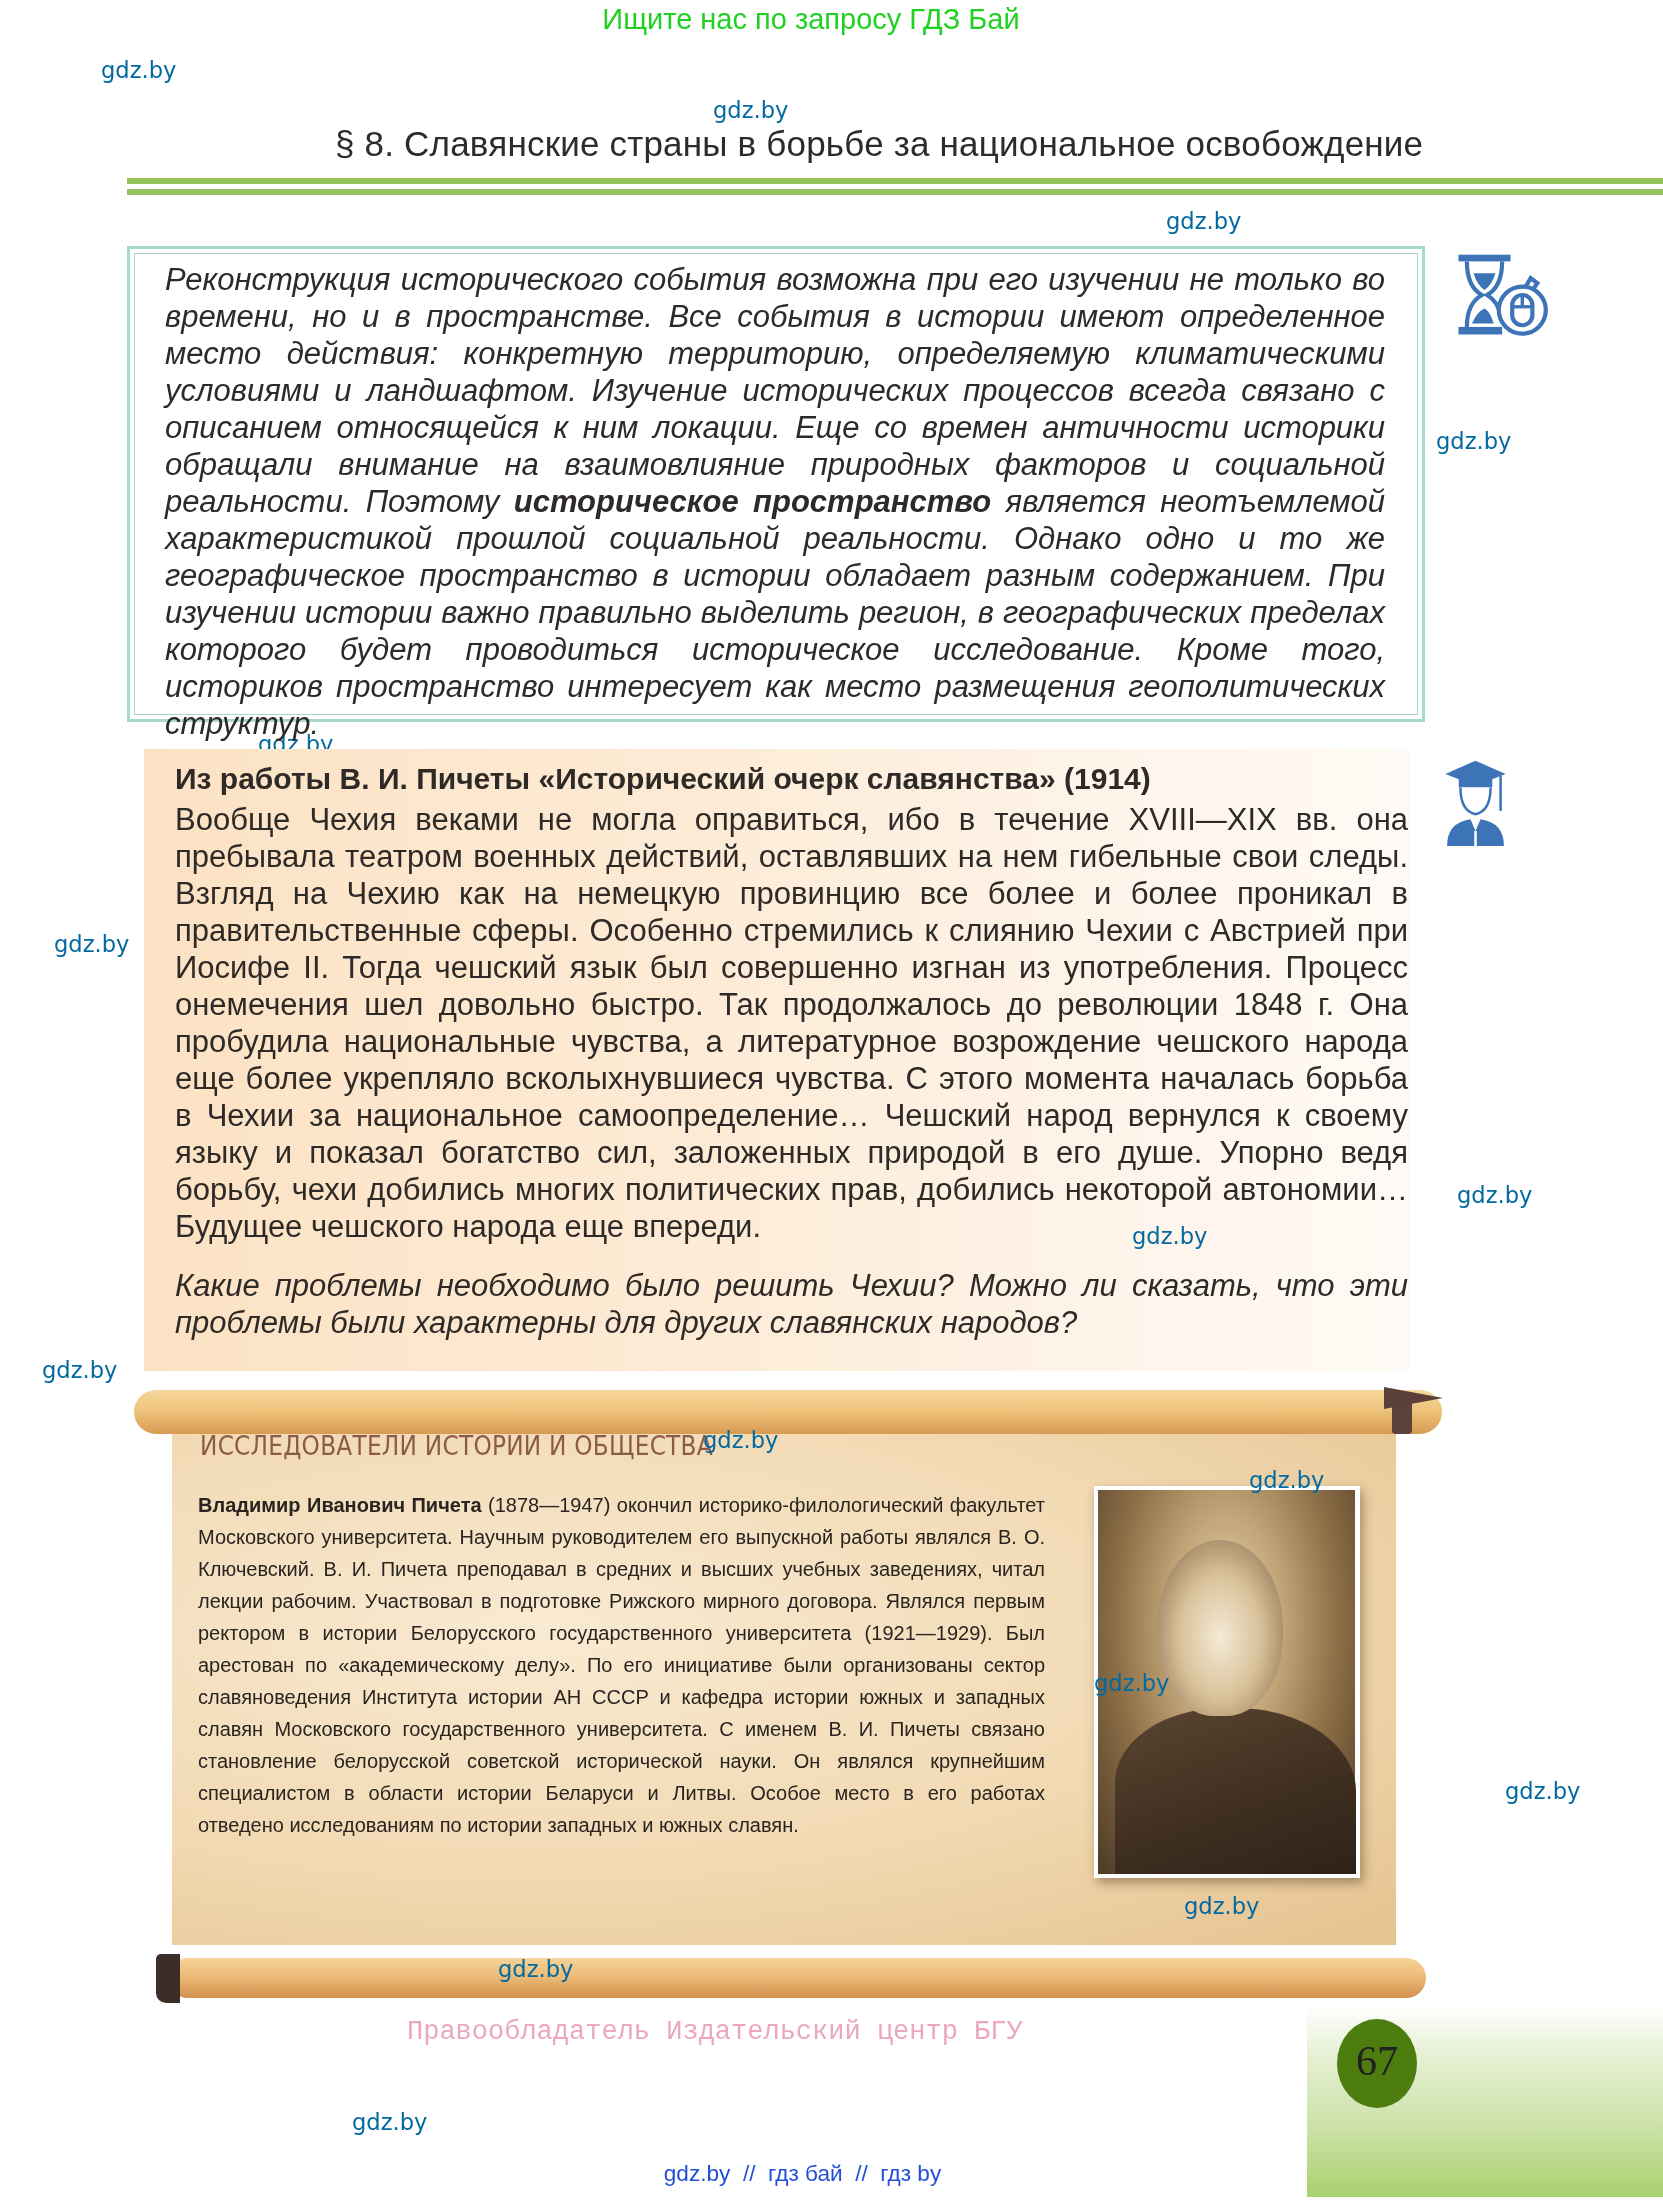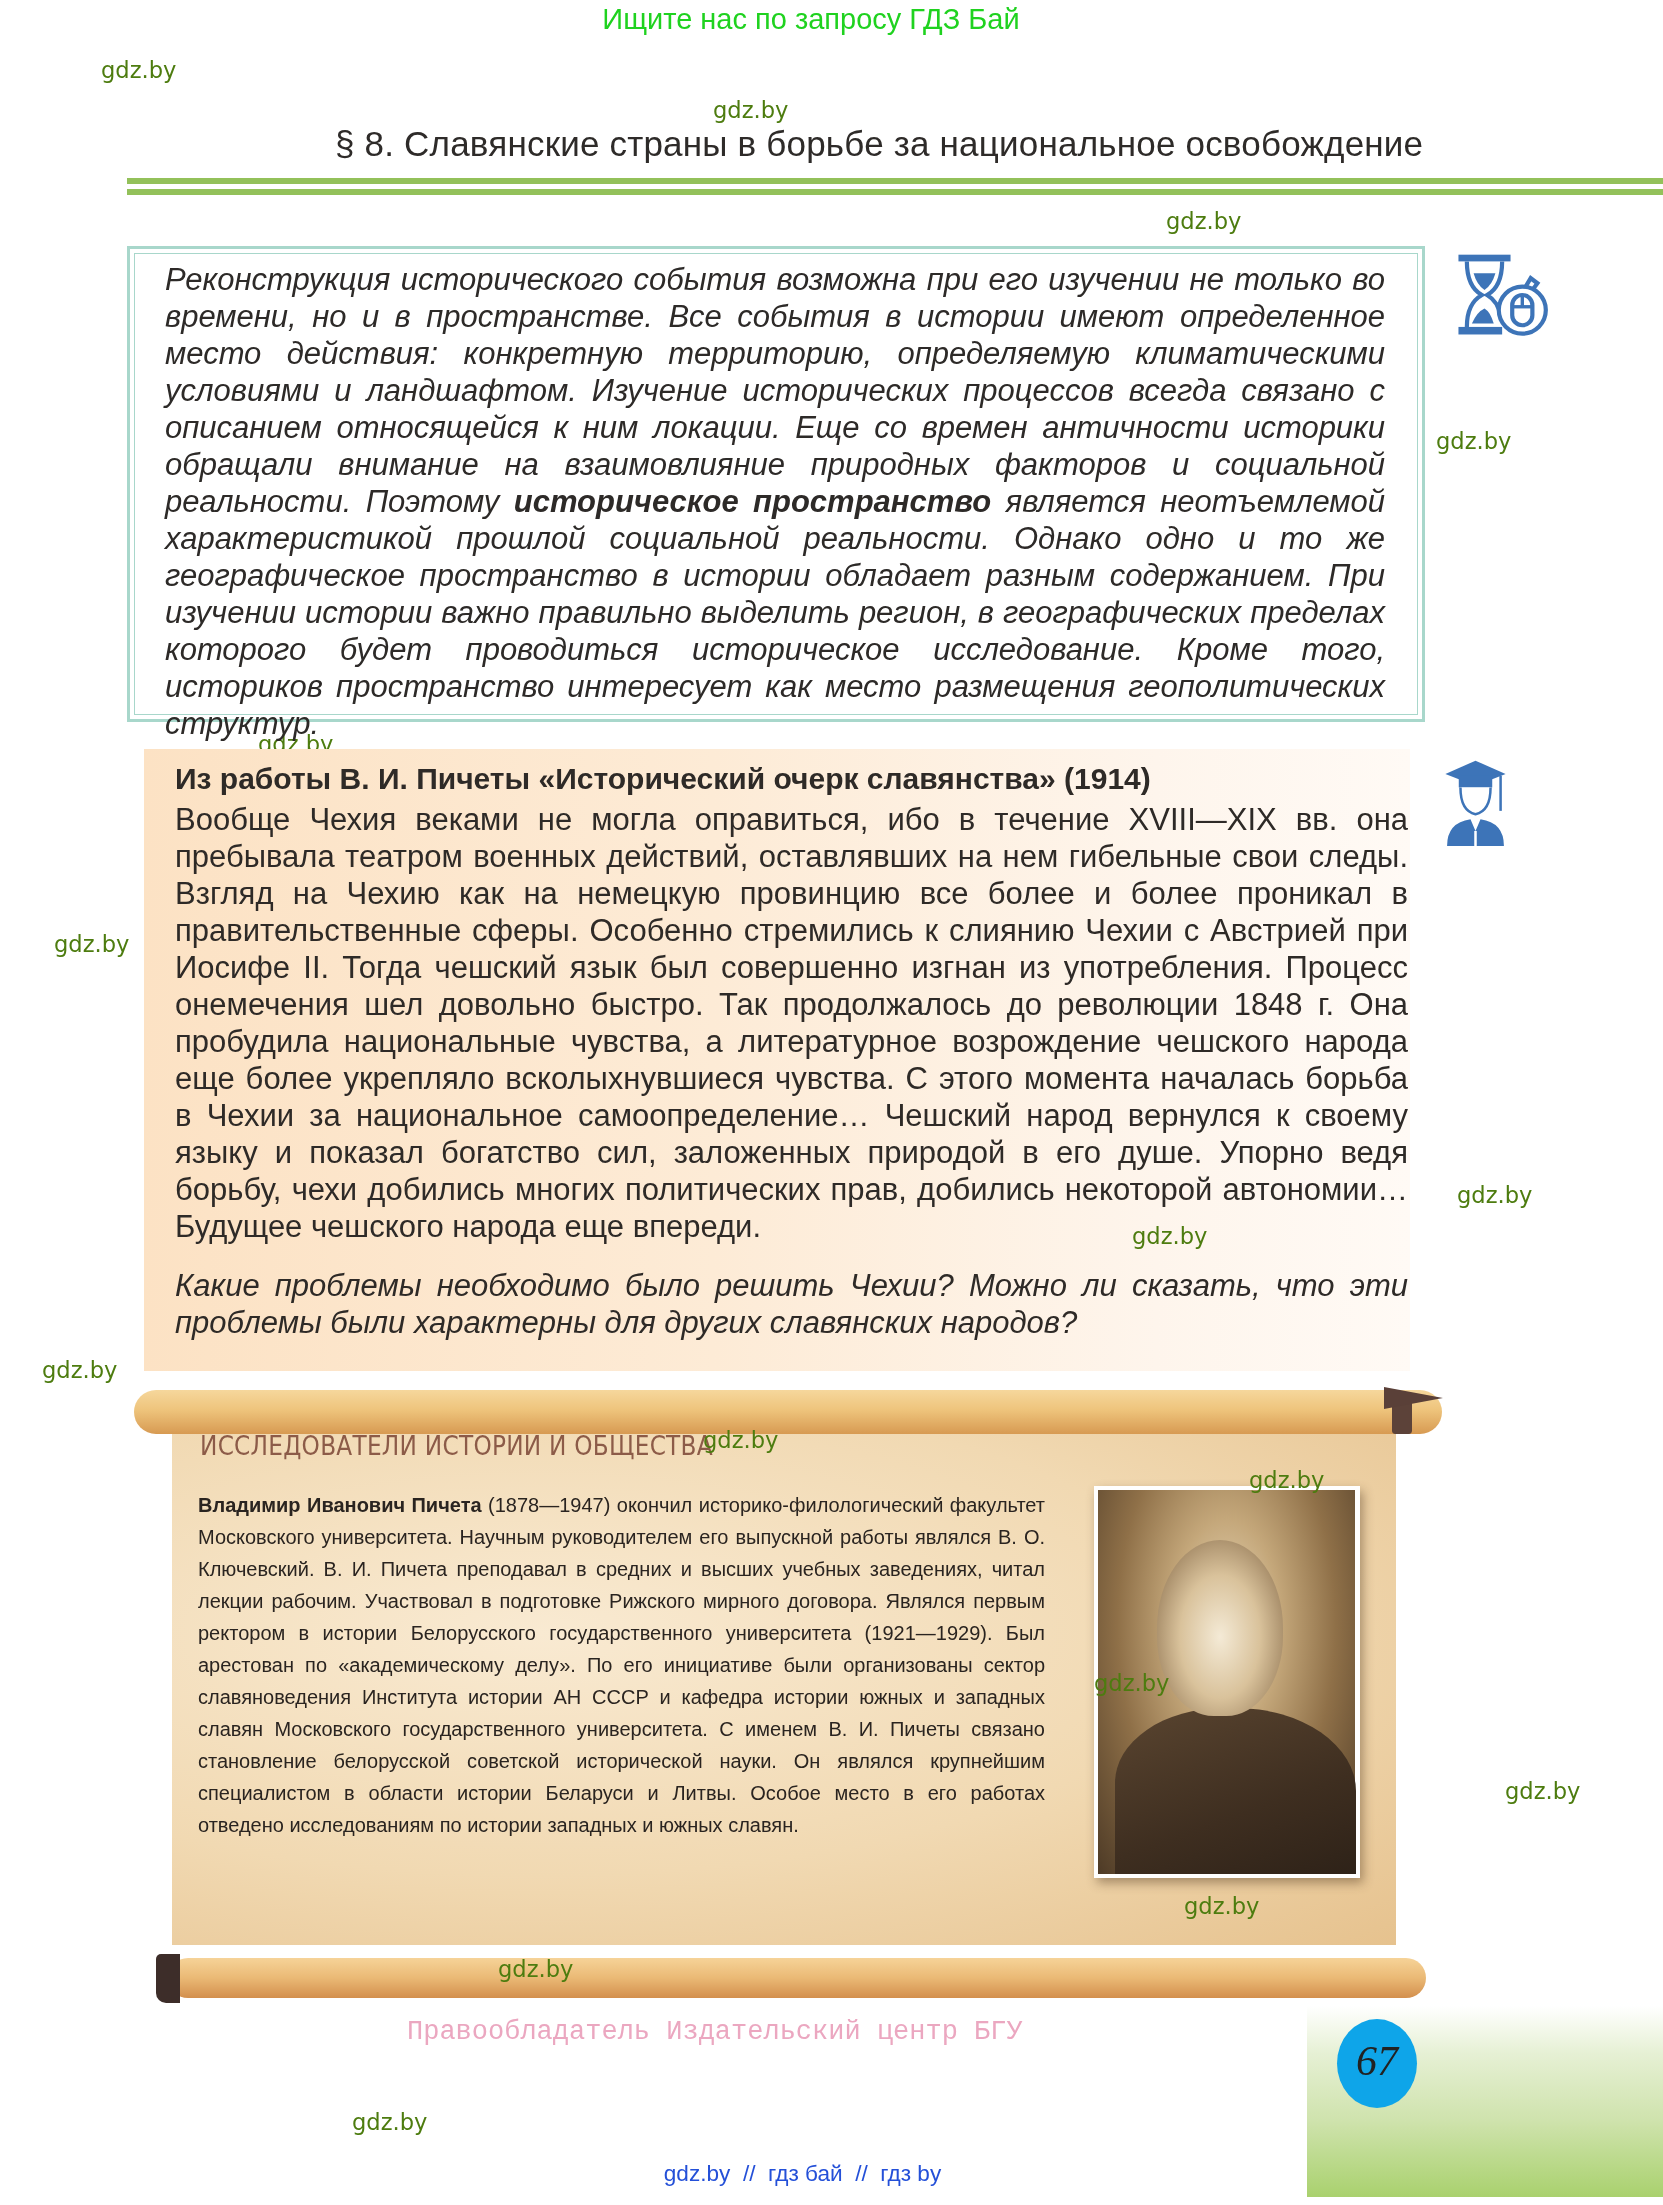--- a/index.html
+++ b/index.html
@@ -1,18 +1,18 @@
 <!DOCTYPE html>
 <html style="font-size:13.4px"><head>
 <meta charset="utf-8">
 <style>
   html, body { margin:0; padding:0; }
   body { width:1664px; height:2205px; position:relative; background:#ffffff; overflow:hidden;
          font-family:"Liberation Sans", sans-serif; color:#2b2623; }
-  .wm { position:absolute; font-family:"DejaVu Sans", sans-serif; font-size:22.6px; color:#4d7c0f; white-space:nowrap; }
+  .wm { position:absolute; font-family:"DejaVu Sans", sans-serif; font-size:22.6px; color:#0369a1; white-space:nowrap; }
   .top-banner { position:absolute; left:0; width:1622px; top:3.4px; text-align:center; font-size:29px; color:#1fd21f; }
   .section-title { position:absolute; left:335px; top:124px; font-size:35px; color:#2e2b29; white-space:nowrap; letter-spacing:0.2px; }
   .rule { position:absolute; left:127px; width:1536px; height:5.9px; background:#93c15a; }
 
   .info-box { position:absolute; left:127px; top:246px; width:1298px; height:476px; box-sizing:border-box;
               border:3.4px solid #a8d7cb; background:#fff;font-style:italic; }
   .info-box .inner { position:absolute; left:4.2px; top:4.2px; right:4.2px; bottom:4.2px; border:1.7px solid #a8d7cb; }
   .info-text { position:absolute; left:35px; top:11.7px; width:1220px; font-size:31px; line-height:37px;
                text-align:justify; color:#2d2a28; }
   .info-text b { font-weight:bold; }
@@ -44,21 +44,21 @@
   .photo { position:absolute; left:4.2px; top:4.2px; width:257px; height:384px;
            background:radial-gradient(ellipse at 50% 35%,#eadbbd 0%,#c4a77a 30%,#8f7048 60%,#4d3a26 100%); }
   .photo-head { position:absolute; left:59px; top:50px; width:126px; height:176px; border-radius:50% 50% 45% 45%;
                 background:radial-gradient(ellipse at 50% 55%,#f4ead6 0%,#d9c29b 45%,#7b5e3d 100%); }
   .photo-coat { position:absolute; left:17px; top:218px; width:241px; height:166px; border-radius:45% 50% 0 0;
                 background:linear-gradient(160deg,#5a4530 0%,#3e2e20 60%,#2e2218 100%); }
 
   .copyright { position:absolute; left:407px; top:2017px; font-size:27px; color:#eba7c0; white-space:nowrap;font-family:Liberation Mono, monospace; }
   .green-block { position:absolute; left:1307px; top:2006px; width:356px; height:191px;
                  background:linear-gradient(180deg,#ffffff 0%,#e6f0d4 25%,#cfe3ad 60%,#a9d16e 100%); }
-  .page-num-circle { position:absolute; left:1337px; top:2019px; width:80px; height:89px; border-radius:50%; background:#0ea5e9;font-style:italic; }
+  .page-num-circle { position:absolute; left:1337px; top:2019px; width:80px; height:89px; border-radius:50%; background:#4d7c0f; }
   .page-num { position:absolute; left:0; width:80px; top:18.4px; text-align:center; font-family:"Liberation Serif", serif; font-size:42px; color:#222; }
   .bottom-links { position:absolute; left:0; width:1605px; top:2161px; text-align:center; font-size:22.6px; color:#2450d8; white-space:pre; }
 
   .icon { position:absolute; }
 </style>
 </head>
 <body>
 
 <div class="top-banner">Ищите нас по запросу ГДЗ Бай</div>
 

